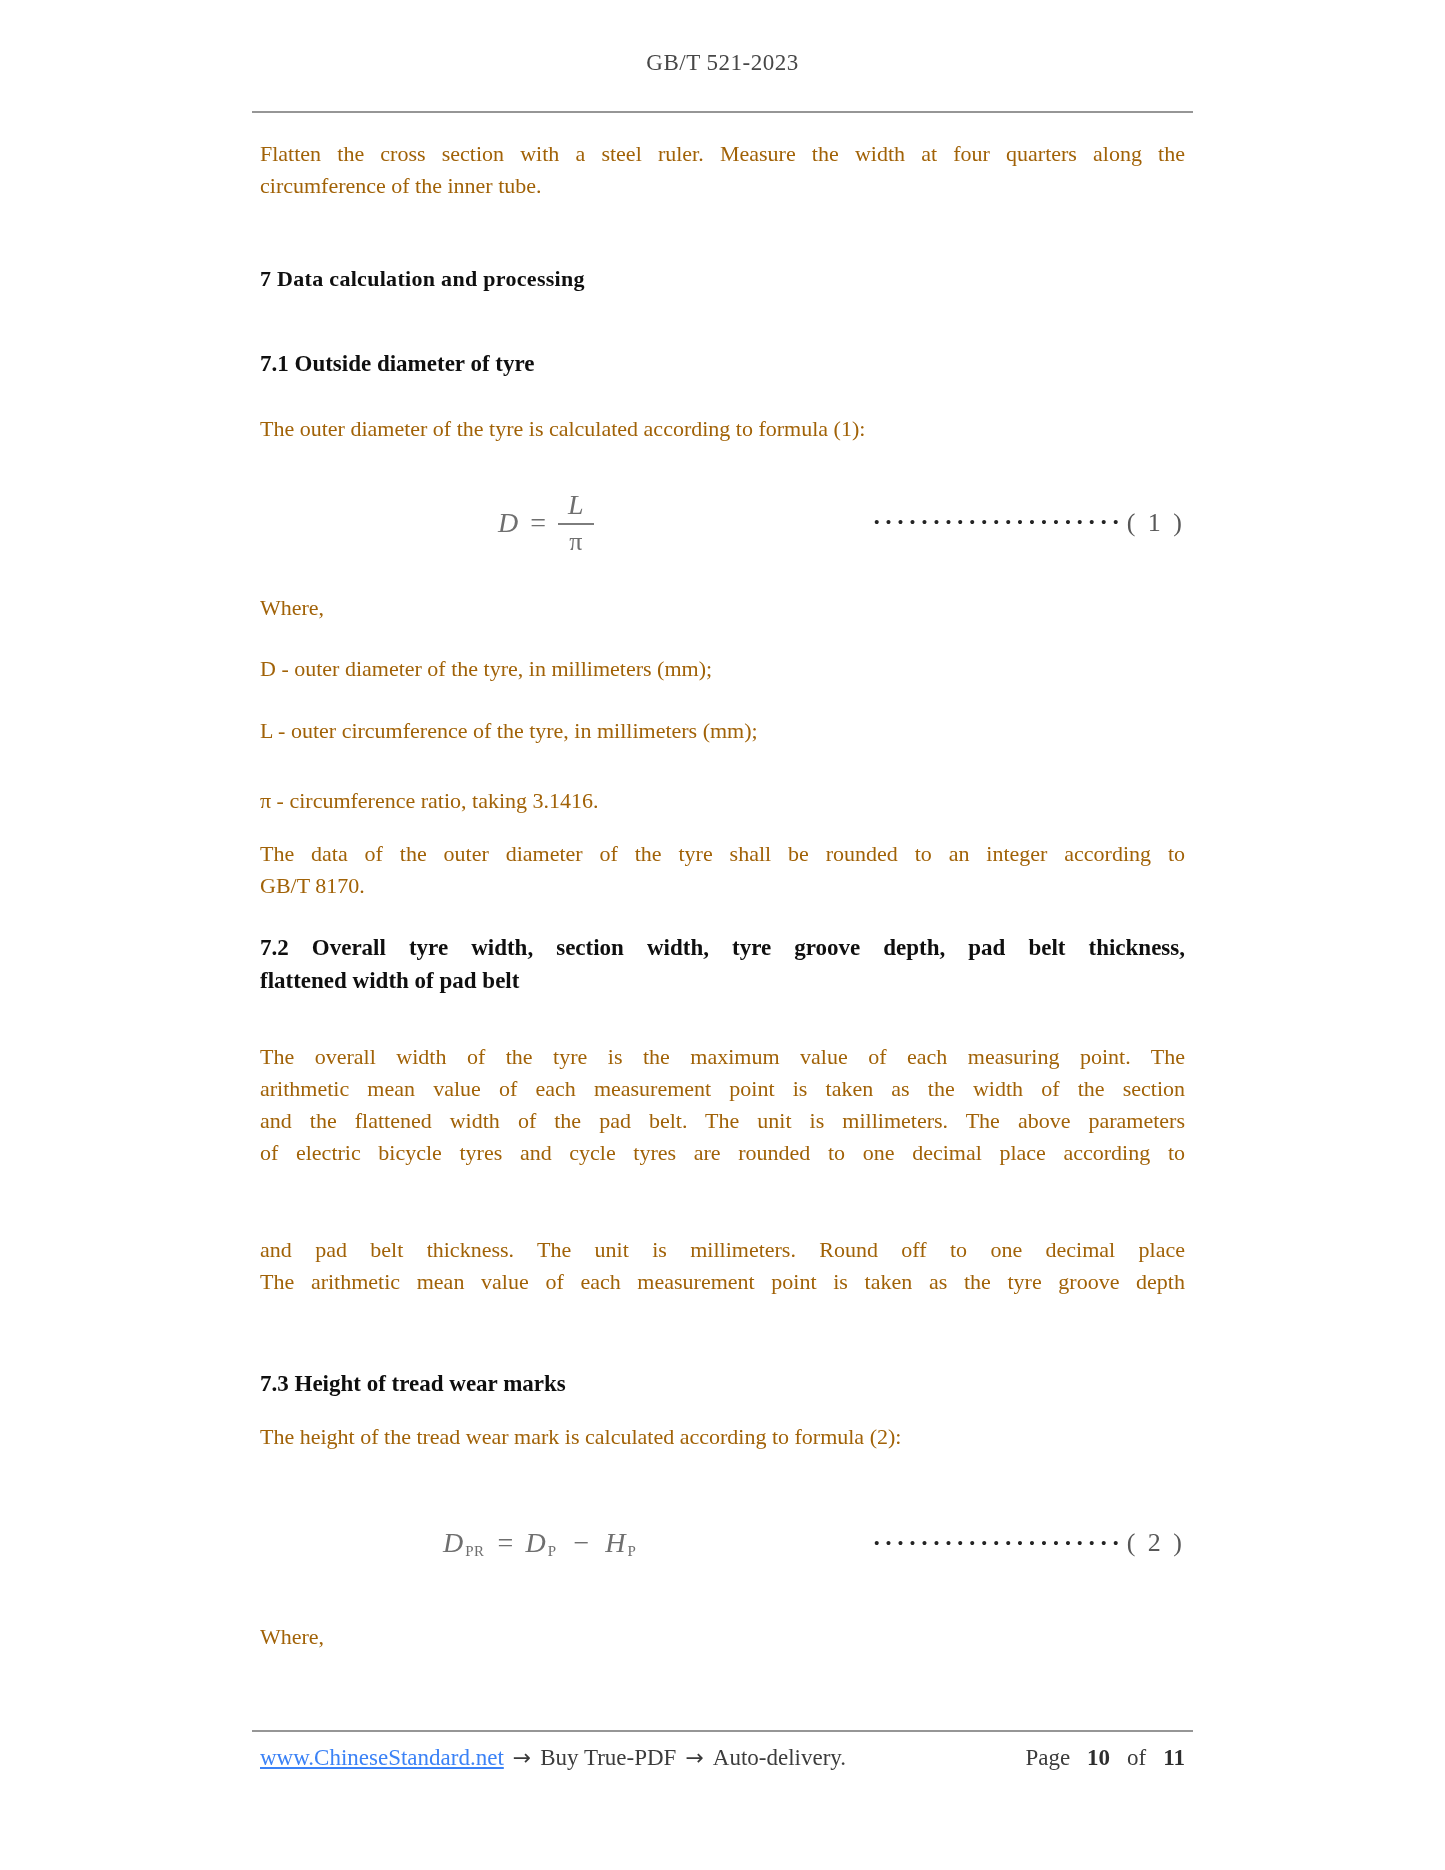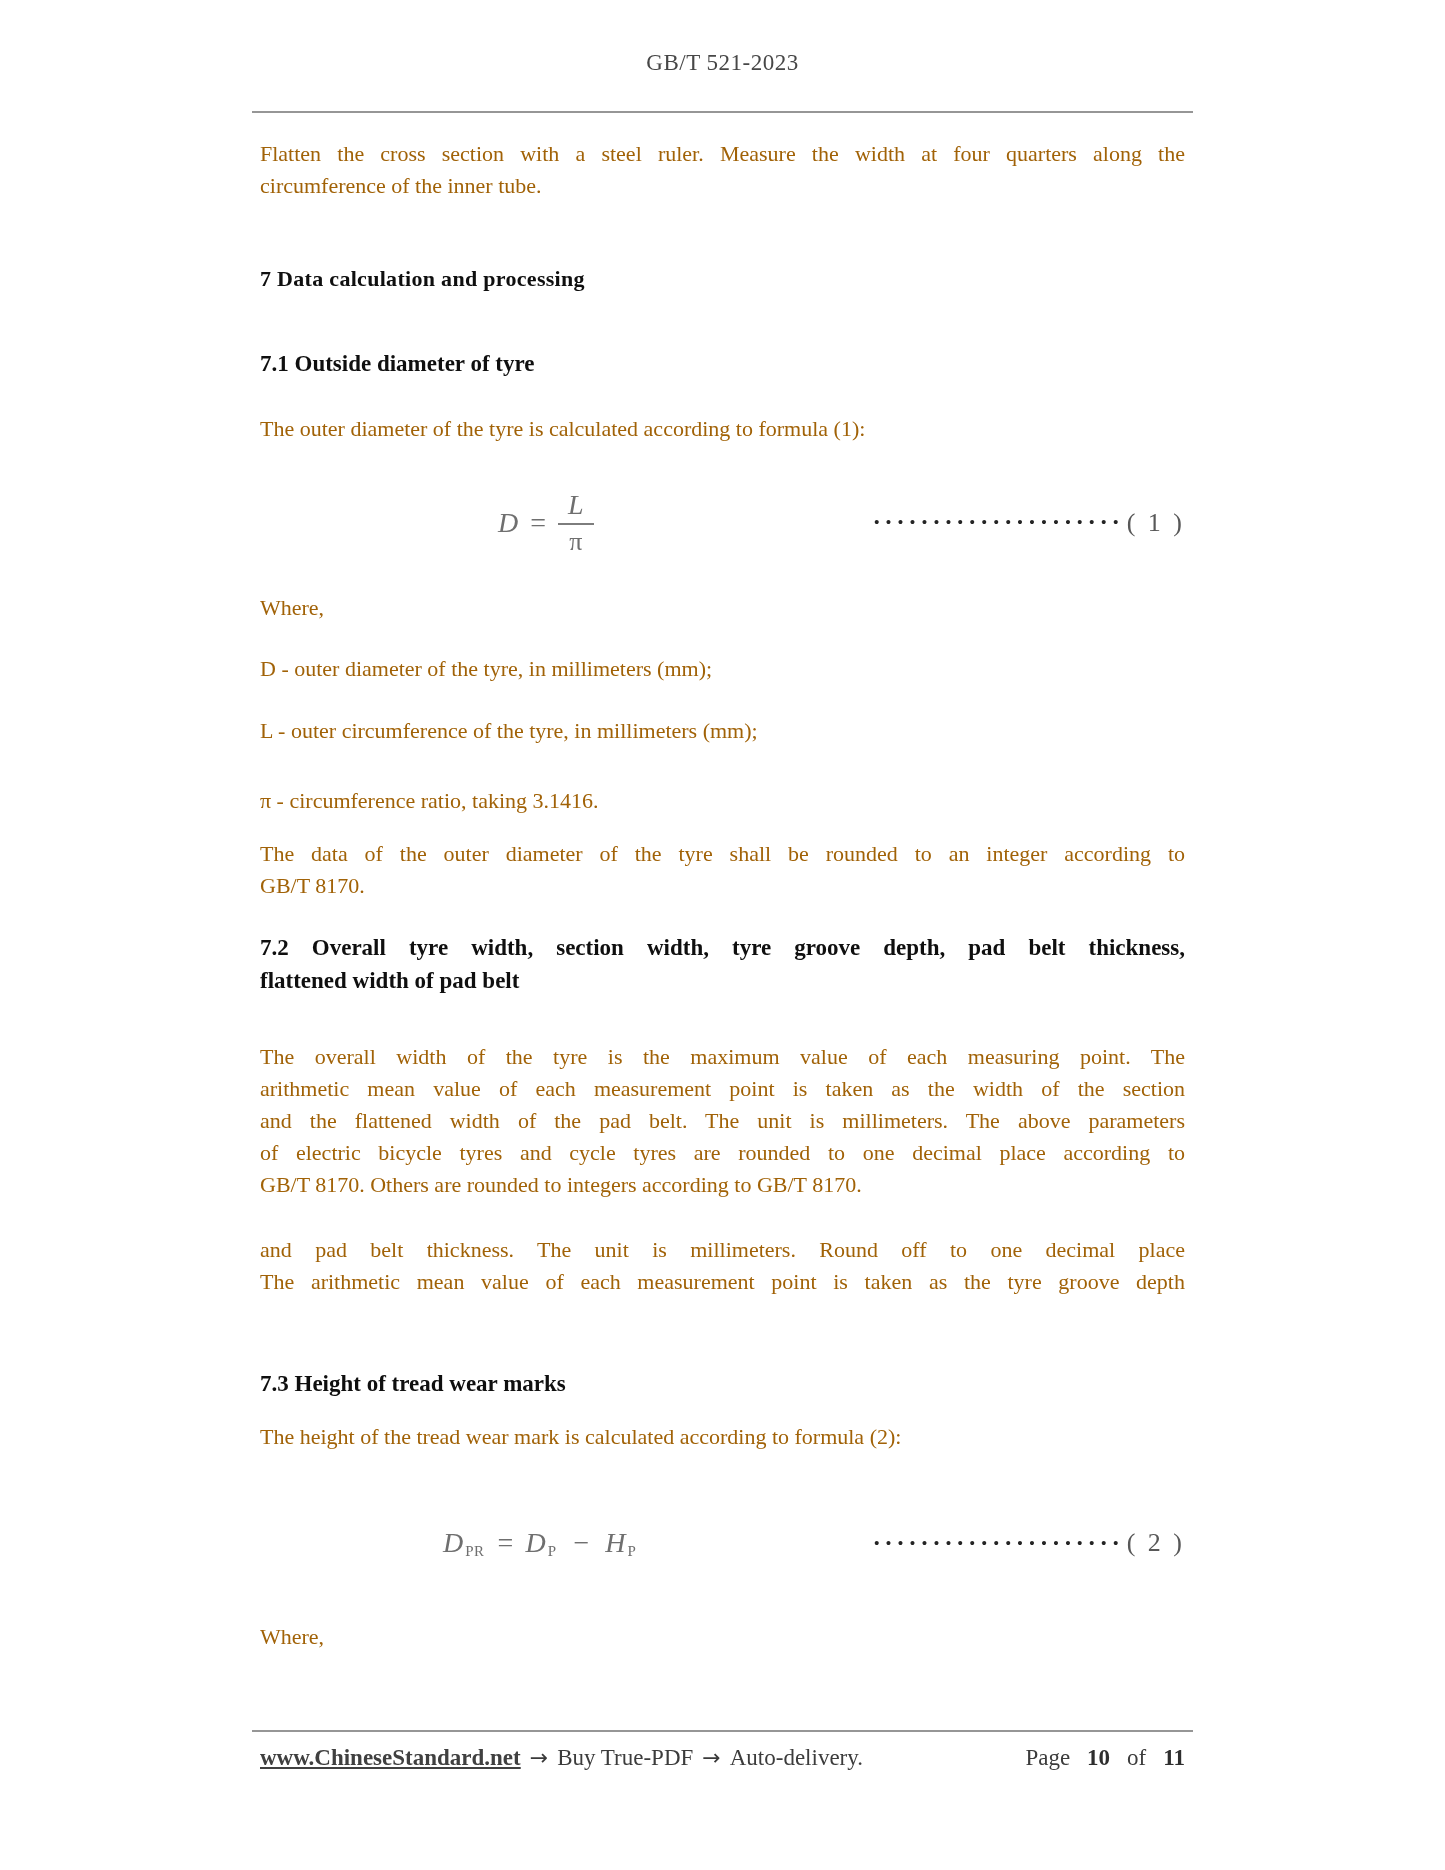--- a/index.html
+++ b/index.html
@@ -41,21 +41,21 @@
   .fop { margin:0 16px; font-style:normal; }
   .sub { font-size:15px; font-style:normal; position:relative; top:8px; letter-spacing:0.5px; margin-left:2px; margin-right:1px; color:#6f6f6f; }
   .frac { display:inline-flex; flex-direction:column; align-items:center; line-height:1.05; }
   .frac .num { font-style:italic; padding:0 10px 3px 10px; border-bottom:2px solid #7d7d7d; }
   .frac .den { font-style:normal; padding-top:3px; font-size:26px; }
   .leader { margin-left:auto; display:flex; align-items:center; }
   .dots { font-size:17px; letter-spacing:6px; color:#242424; white-space:nowrap; line-height:1; }
   .eq-num { font-size:26px; color:#585858; letter-spacing:3px; margin-left:2px; white-space:nowrap; }
   .footer-row { top:1745px; display:flex; align-items:baseline; font-size:23px; color:#3c3c3c; }
   .footer-left { display:flex; align-items:baseline; gap:9px; }
-  .footer-link { color:#404040; text-decoration:underline; cursor:pointer;font-weight:bold; }
+  .footer-link { color:#3b82f6; text-decoration:underline; cursor:pointer; }
   .farrow { font-family:"DejaVu Sans", sans-serif; font-size:22px; color:#3a3a3a; }
   .footer-right { margin-left:auto; display:flex; align-items:flex-start; gap:17px; }
   .pg-num { font-weight:bold; color:#2e2e2e; }
 </style>
 </head>
 <body>
 
 <div class="page">
 
   <div class="abs doc-number">GB/T 521-2023</div>
@@ -101,21 +101,20 @@
   <div class="abs h-sub h-72">
     <div class="jline">7.2 Overall tyre width, section width, tyre groove depth, pad belt thickness,</div>
     <div>flattened width of pad belt</div>
   </div>
 
   <div class="abs body-text p-721">
     <div class="jline">The overall width of the tyre is the maximum value of each measuring point. The</div>
     <div class="jline">arithmetic mean value of each measurement point is taken as the width of the section</div>
     <div class="jline">and the flattened width of the pad belt. The unit is millimeters. The above parameters</div>
     <div class="jline">of electric bicycle tyres and cycle tyres are rounded to one decimal place according to</div>
-    <div>GB/T 8170. Others are rounded to integers according to GB/T 8170.</div>
   </div>
 
   <div class="abs body-text p-722">
     <div class="jline">and pad belt thickness. The unit is millimeters. Round off to one decimal place</div>
     <div class="jline">The arithmetic mean value of each measurement point is taken as the tyre groove depth</div>
   </div>
 
   <div class="abs h-sub h-73">7.3 Height of tread wear marks</div>
 
   <div class="abs body-text p-73lead">The height of the tread wear mark is calculated according to formula (2):</div>

